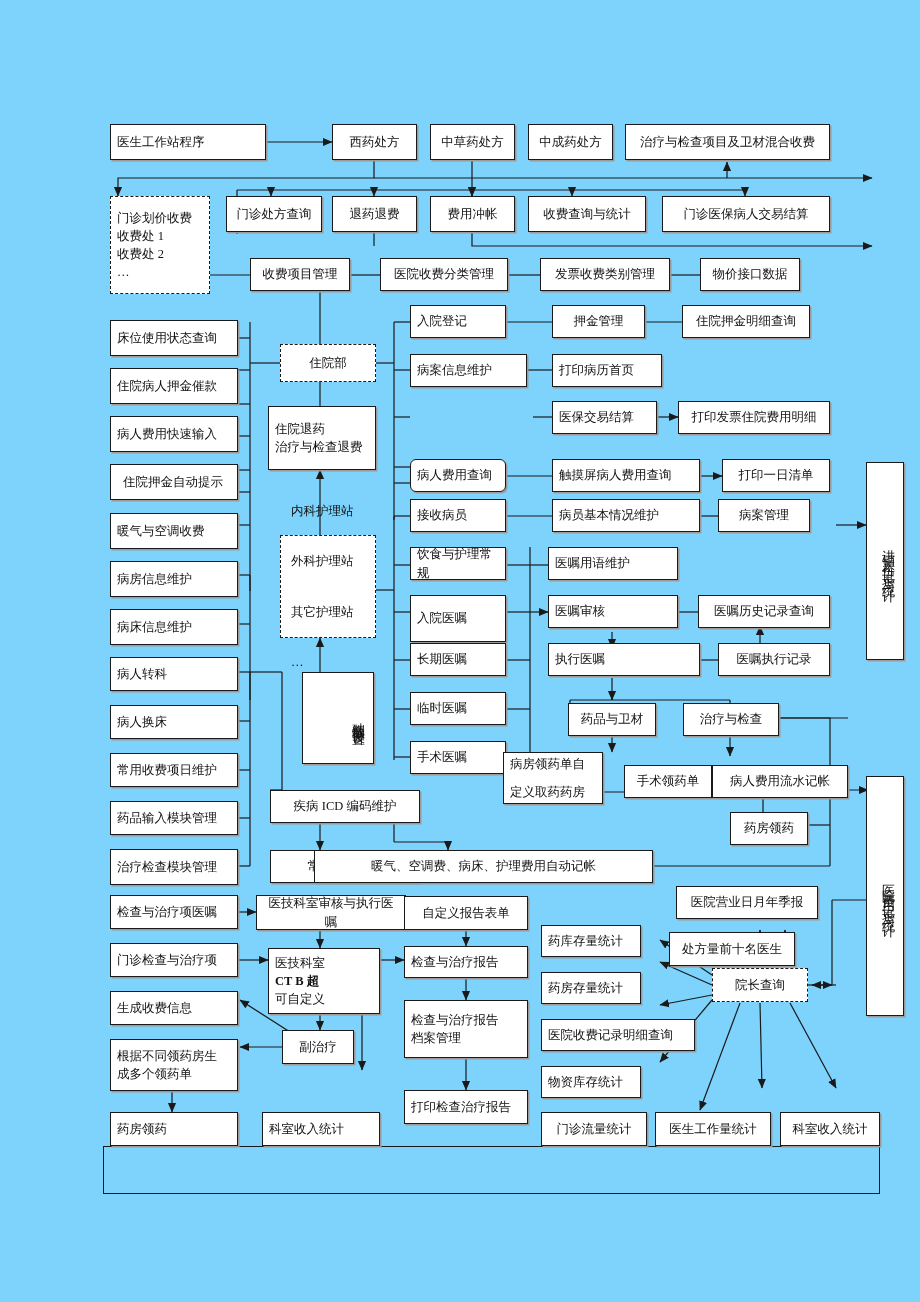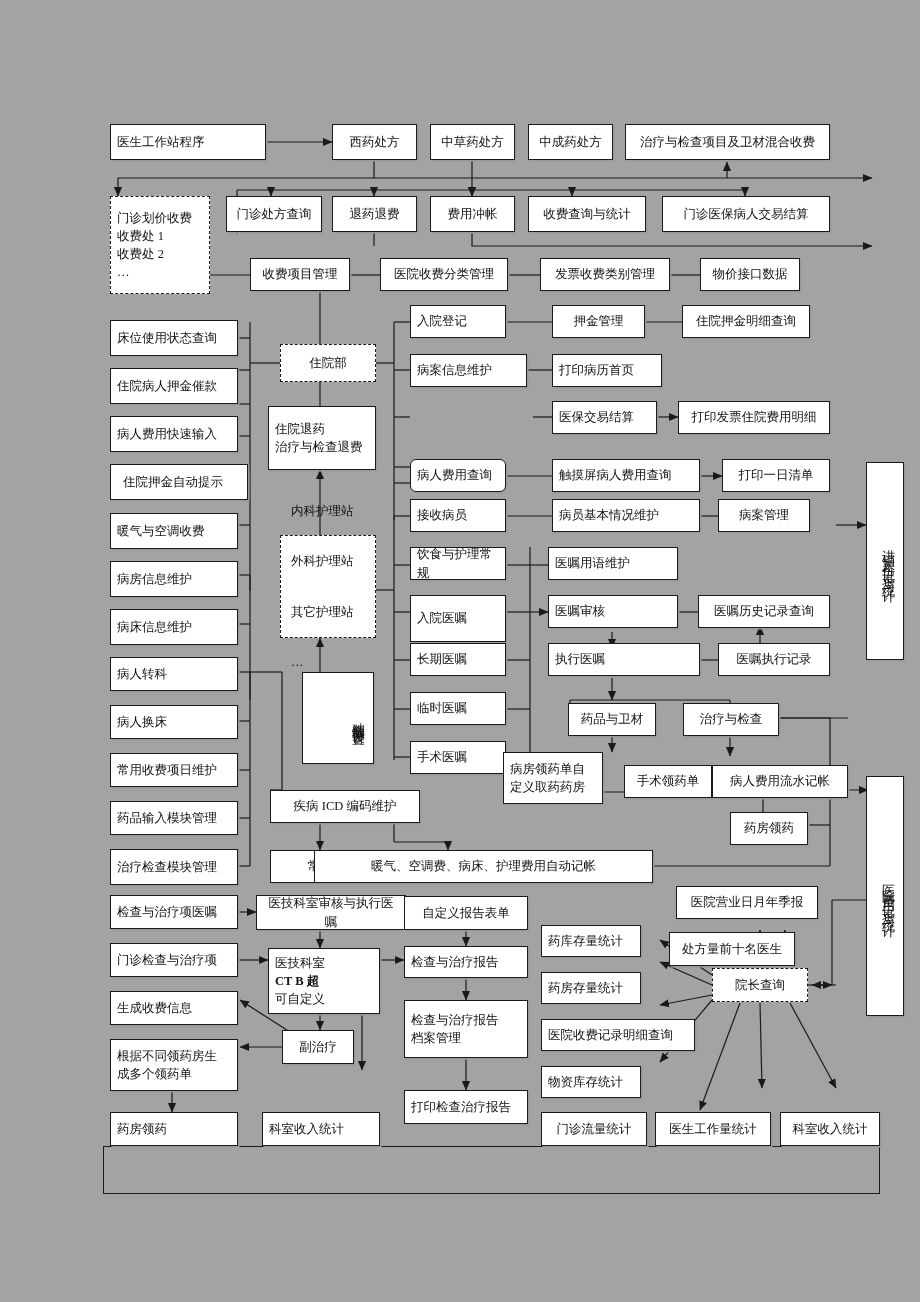--- a/index.html
+++ b/index.html
@@ -1,18 +1,18 @@
 <!DOCTYPE html>
 <html><head>
 <meta charset="utf-8">
 <title>HIS Flowchart</title>
 <style>
   html,body{margin:0;padding:0;background:#fff;}
   body{font-family:"Liberation Serif","DejaVu Serif",serif;}
-  #canvas{position:relative;width:920px;height:1302px;background:#a3a3a3;overflow:hidden;}
+  #canvas{position:relative;width:920px;height:1302px;background:#7dd3fc;overflow:hidden;}
   .box{position:absolute;box-sizing:border-box;border:1px solid #1a1a1a;background:#fff;
        display:flex;align-items:center;justify-content:flex-start;
        font-size:12.5px;line-height:1.45;color:#111;padding:2px 6px;z-index:5;}
   .box.ctr{justify-content:center;text-align:center;}
   .box.sh{box-shadow:1.5px 1.5px 0 #9a9a9a;}
   .box.dash{border:1px dashed #1a1a1a;}
   .box .tx{display:block;width:100%;}
   .box.lft .tx{text-align:left;}
   .vert{writing-mode:vertical-rl;text-orientation:upright;letter-spacing:5px;
         justify-content:center;align-items:center;font-size:13px;}
@@ -276,21 +276,21 @@
 
   <div class="box sh lft" style="left:110px;top:320px;width:128px;height:36px;">
     <span class="tx">床位使用状态查询</span>
   </div>
   <div class="box sh lft" style="left:110px;top:368px;width:128px;height:36px;">
     <span class="tx">住院病人押金催款</span>
   </div>
   <div class="box sh lft" style="left:110px;top:416px;width:128px;height:36px;">
     <span class="tx">病人费用快速输入</span>
   </div>
-  <div class="box sh lft" style="left:110px;top:464px;width:138px;height:36px;padding-left:12px;">
+  <div class="box sh lft" style="left:110px;top:464px;width:128px;height:36px;padding-left:12px;">
     <span class="tx">住院押金自动提示</span>
   </div>
   <div class="box sh lft" style="left:110px;top:513px;width:128px;height:36px;">
     <span class="tx">暖气与空调收费</span>
   </div>
   <div class="box sh lft" style="left:110px;top:561px;width:128px;height:36px;">
     <span class="tx">病房信息维护</span>
   </div>
   <div class="box sh lft" style="left:110px;top:609px;width:128px;height:36px;">
     <span class="tx">病床信息维护</span>
@@ -442,21 +442,21 @@
   <div class="box sh ctr" style="left:568px;top:703px;width:88px;height:33px;">
     <span class="tx">药品与卫材</span>
   </div>
   <div class="box sh ctr" style="left:683px;top:703px;width:96px;height:33px;">
     <span class="tx">治疗与检查</span>
   </div>
 
   <div class="box sh lft" style="left:410px;top:741px;width:96px;height:33px;">
     <span class="tx">手术医嘱</span>
   </div>
-  <div class="box sh lft" style="left:503px;top:752px;width:100px;height:52px;flex-direction:column;align-items:flex-start;justify-content:center;">
+  <div class="box sh lft" style="left:503px;top:752px;width:100px;height:52px;flex-direction:column;align-items:flex-start;justify-content:space-between;">
     <span class="tx" style="text-align:left">病房领药单自</span>
     <span class="tx" style="text-align:left">定义取药药房</span>
   </div>
   <div class="box sh ctr" style="left:624px;top:765px;width:88px;height:33px;">
     <span class="tx">手术领药单</span>
   </div>
   <div class="box sh ctr" style="left:712px;top:765px;width:136px;height:33px;">
     <span class="tx">病人费用流水记帐</span>
   </div>
   <div class="box sh ctr" style="left:730px;top:812px;width:78px;height:33px;">

